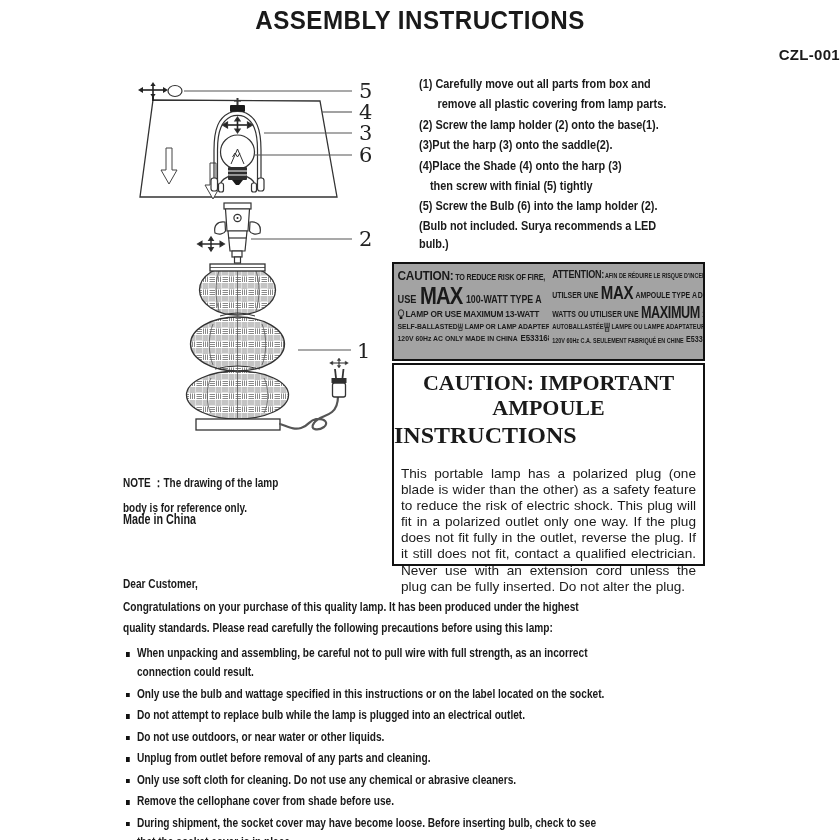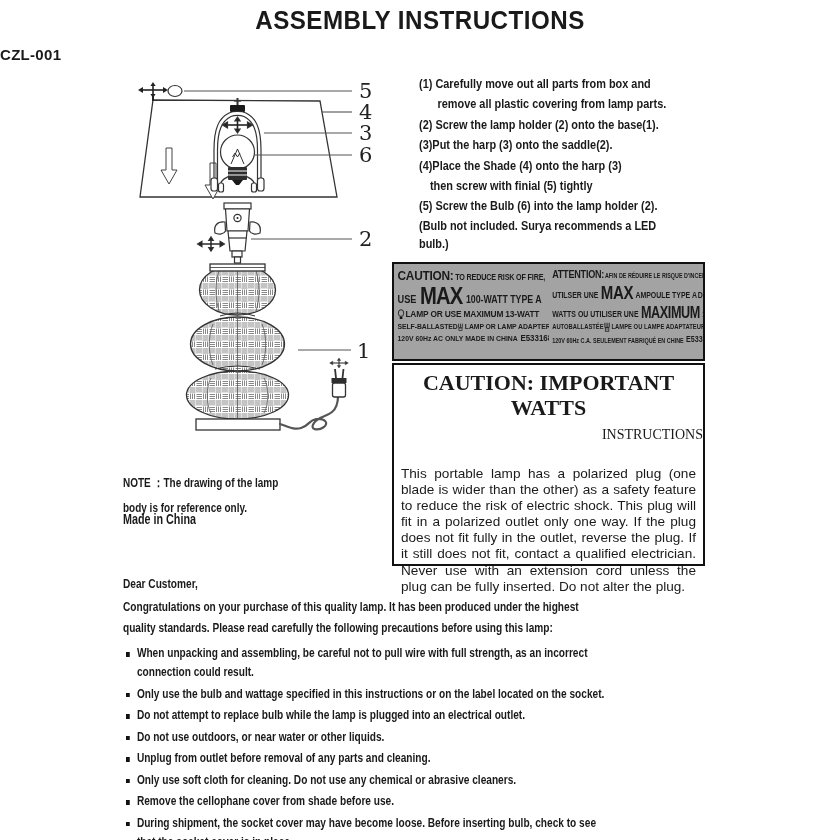--- a/index.html
+++ b/index.html
@@ -1,20 +1,20 @@
 <!DOCTYPE html>
 <html><head>
 <meta charset="utf-8">
 <style>
   html,body{margin:0;padding:0}
   body{width:840px;height:840px;background:#fff;font-family:"Liberation Sans",sans-serif;color:#1a1a1a;overflow:hidden;position:relative}
   .page{position:absolute;inset:0;background:#fff}
 
   .title{position:absolute;top:5px;left:0;width:840px;text-align:center;font-size:26px;font-weight:bold;letter-spacing:.5px;transform:scaleX(.93)}
-  .model{position:absolute;top:46px;left:0;width:840px;text-align:left;font-size:15px;font-weight:bold;letter-spacing:.3px}
+  .model{position:absolute;top:46px;left:0;width:840px;text-align:right;font-size:15px;font-weight:bold;letter-spacing:.3px}
 
   .diagram{position:absolute;left:118px;top:68px;width:300px;height:400px}
 
   .steps{position:absolute;left:419px;top:74px;width:372px;font-size:13px;font-weight:bold;line-height:20.4px;transform:scaleX(.84);transform-origin:0 0;white-space:nowrap}
   .steps .ind1{padding-left:22px}
   .steps .ind2{padding-left:13px}
   .steps .tight{line-height:18.5px}
 
   .clabel{position:absolute;left:392px;top:262px;width:313px;height:99px;border:2.5px solid #111;box-sizing:border-box;display:flex;background:#a3a3a3;font-weight:bold;overflow:hidden}
   .clcol{position:relative;overflow:hidden;flex:1}
@@ -41,21 +41,21 @@
   .fr .l3p{font-size:8.8px}
   .fr .l3b{font-size:16px;line-height:13px;margin:0 3px;letter-spacing:-.5px}
   .fr .l3r{font-size:8.8px}
   .fr .l4{font-size:7.4px;margin-top:2.5px}
   .fr .l5{font-size:6.9px;margin-top:3px}
   .cert{font-size:9px;margin-left:3px;letter-spacing:0}
   .bulbico{margin:0 1px -1px 0}
 
   .safety{position:absolute;left:392px;top:363px;width:313px;height:203px;border:2.5px solid #111;box-sizing:border-box;background:#fff}
   .st1{margin-top:5px;text-align:center;font-family:"Liberation Serif",serif;font-weight:bold;font-size:22px;line-height:25px}
-  .st2{text-align:right;font-family:"Liberation Serif",serif;font-weight:normal;font-size:14px;line-height:30px}
+  .st2{text-align:left;font-family:"Liberation Serif",serif;font-weight:bold;font-size:24px;line-height:30px}
   .sbody{margin:16px 7px 0 7px;font-size:13.6px;line-height:16.1px;text-align:justify}
 
   .note{position:absolute;left:123px;top:470px;font-size:12.8px;font-weight:bold;line-height:25px;transform:scaleX(.78);transform-origin:0 0;white-space:nowrap}
   .madein{position:absolute;left:123px;top:512px;font-size:13.8px;font-weight:bold;transform:scaleX(.78);transform-origin:0 0;white-space:nowrap}
 
   .customer{position:absolute;left:123px;top:574px;width:816px;transform:scaleX(.75);transform-origin:0 0;font-weight:bold;font-size:13.5px;white-space:nowrap}
   .salut{line-height:20px;margin-bottom:3px}
   .introl{line-height:20.5px}
   .bullets{margin-top:5px}
   .bi{display:flex;margin-bottom:2.5px}
@@ -276,21 +276,21 @@
         </div>
         <div class="clrow l5">
           <span>120V 60Hz C.A. SEULEMENT FABRIQUÉ EN CHINE</span>
           <span class="cert">E533168</span>
         </div>
       </div>
     </div>
   </div>
 
   <div class="safety">
-    <div class="st1">CAUTION: IMPORTANT WATTS</div>
+    <div class="st1">CAUTION: IMPORTANT AMPOULE</div>
     <div class="st2">INSTRUCTIONS</div>
     <div class="sbody">This portable lamp has a polarized plug (one blade is wider than the other) as a safety feature to reduce the risk of electric shock. This plug will fit in a polarized outlet only one way. If the plug does not fit fully in the outlet, reverse the plug. If it still does not fit, contact a qualified electrician. Never use with an extension cord unless the plug can be fully inserted. Do not alter the plug.</div>
   </div>
 
   <div class="note">
     <div>NOTE ：The drawing of the lamp</div>
     <div>body is for reference only.</div>
   </div>
   <div class="madein">Made in China</div>
 

